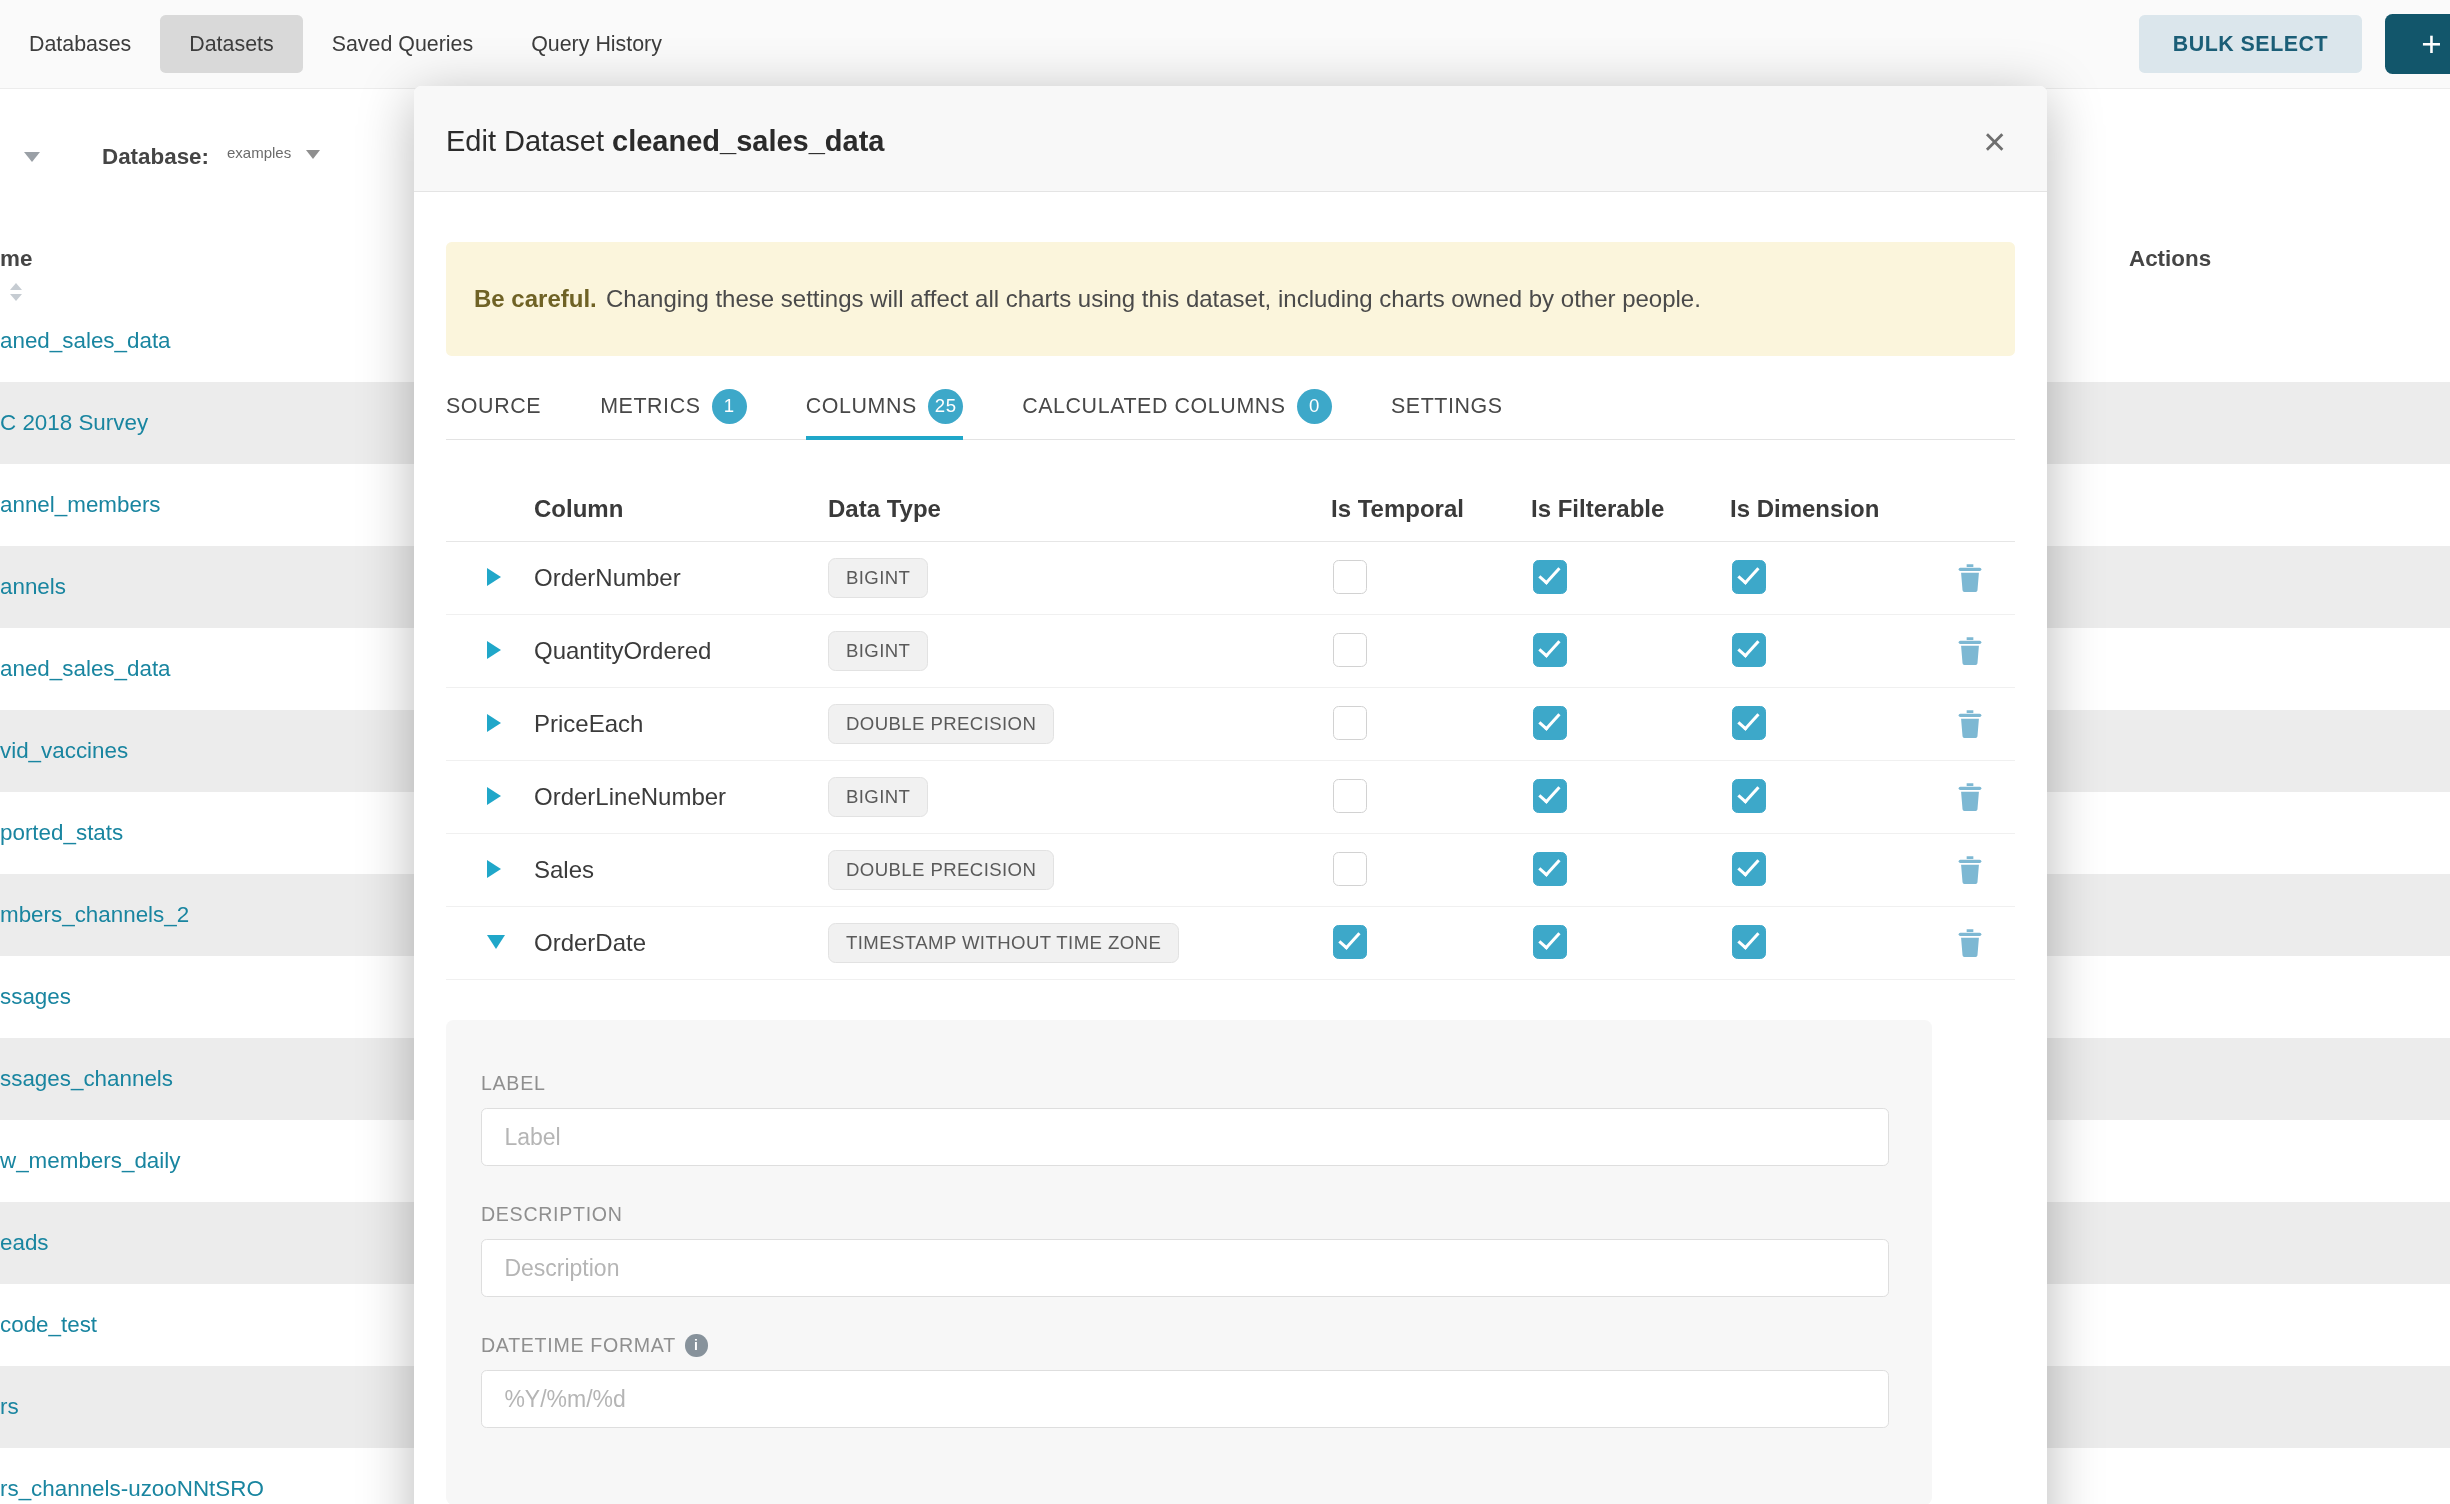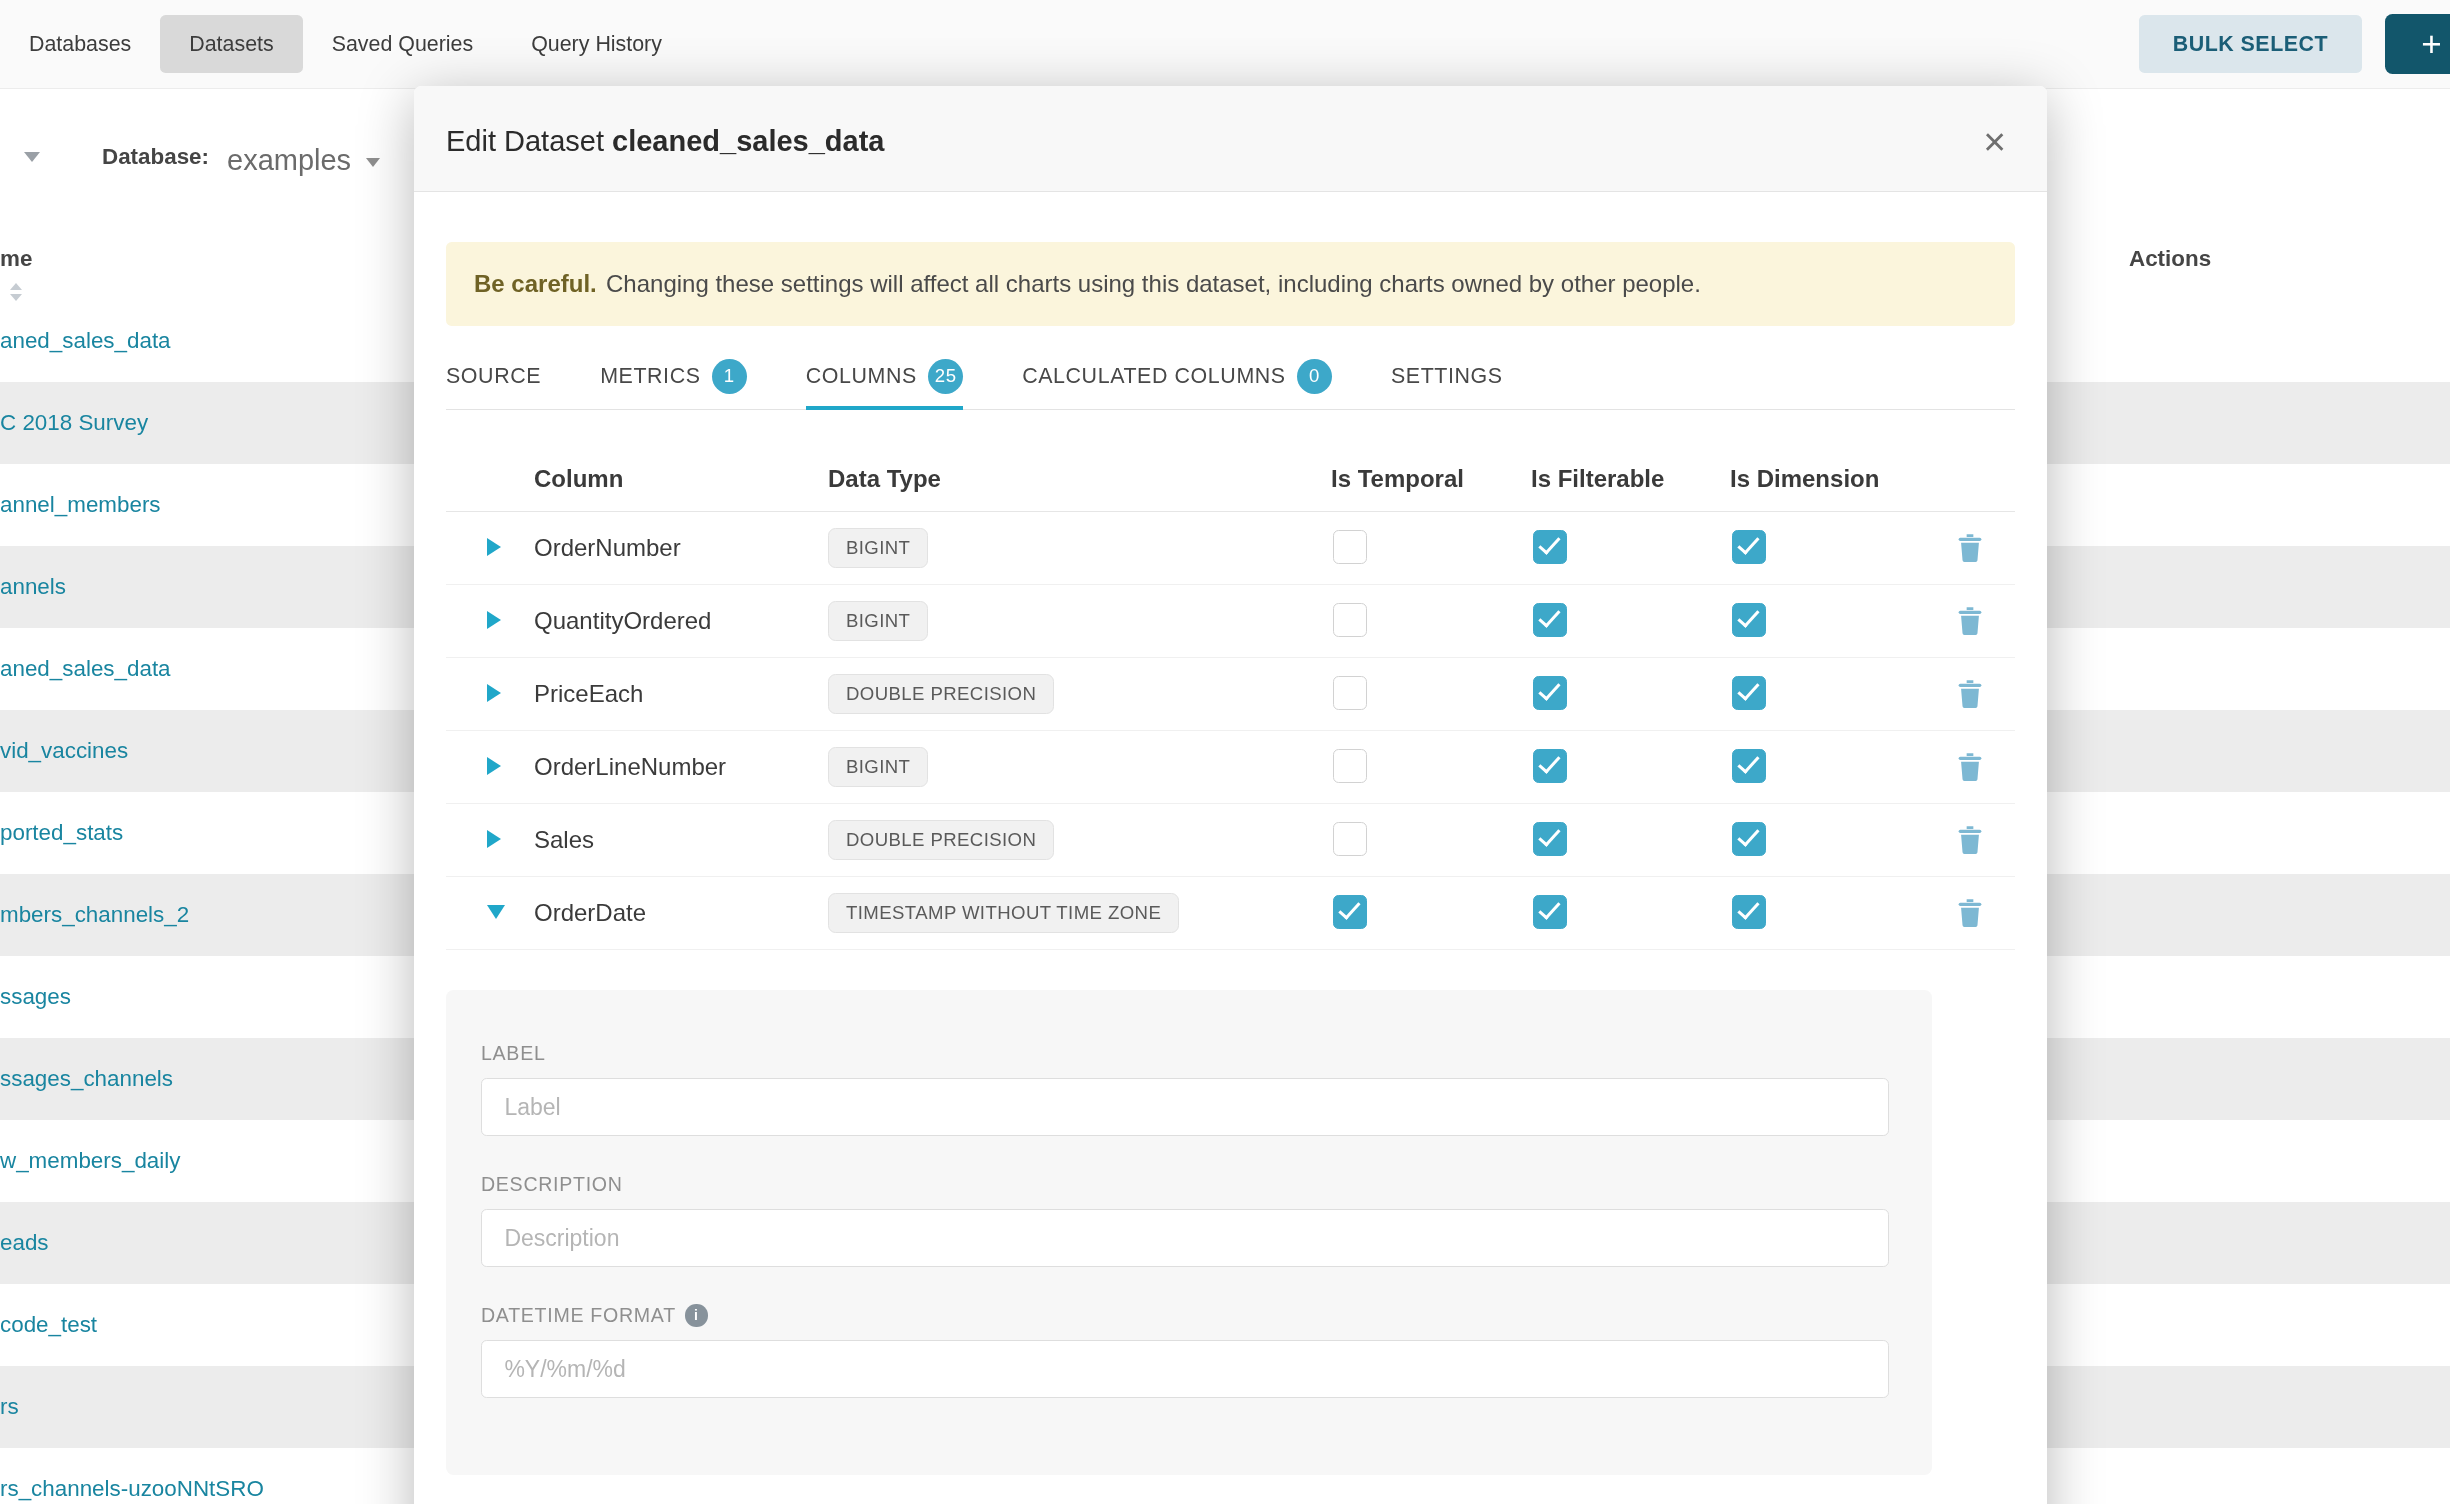--- a/index.html
+++ b/index.html
@@ -18,21 +18,21 @@
                  font-weight:600; border:none; border-radius:5.6px; letter-spacing:0.5px;
                  font-family:inherit; cursor:pointer; }
   .add-btn { height:60px; width:93px; margin-left:23px; margin-right:-28px; background:#12566b;
              color:#fff; font-size:35px; border:none; border-radius:7.5px; font-family:inherit; cursor:pointer; }
 
   
   .tb-caret { position:absolute; left:24px; top:152px; width:0; height:0;
               border-left:8.4px solid transparent; border-right:8.4px solid transparent;
               border-top:10.3px solid #9aa0a6; }
   .db-label { position:absolute; left:102px; top:144px; font-size:22.4px; font-weight:700; color:#454545; }
-  .db-select { position:absolute; left:227px; top:144px; font-size:29px; color:#6b6b6b;
+  .db-select { position:absolute; left:227px; top:144px; font-size:15px; color:#6b6b6b;
                display:flex; align-items:center; gap:15px; cursor:pointer; }
   .sm-caret { width:0; height:0; border-left:7.5px solid transparent; border-right:7.5px solid transparent;
               border-top:9.3px solid #8f8f8f; margin-top:3.7px; }
 
   
   .name-h { position:absolute; left:0; top:246px; font-size:22.4px; font-weight:700; color:#454545;
             display:flex; align-items:center; gap:11.2px;flex-direction:column; }
   .sort-icon { display:inline-flex; flex-direction:column; gap:3.7px; }
   .sort-icon .up { width:0; height:0; border-left:6.5px solid transparent; border-right:6.5px solid transparent;
                    border-bottom:7.5px solid #c6ccd2; }
@@ -48,21 +48,21 @@
   .modal { position:absolute; left:414px; top:86px; width:1633px; height:1529px; background:#fff;
            border-radius:7.5px; box-shadow:0 11.2px 56px rgba(0,0,0,.28); z-index:5; }
   .modal-header { height:106px; background:#f8f8f8; border-bottom:0.9px solid #e4e4e4;
                   border-radius:7.5px 7.5px 0 0; display:flex; align-items:center; padding:6px 41px 0 32px; }
   .modal-title { font-size:29px; color:#2b2b2b; }
   .modal-title b { font-weight:700; }
   .modal-close { margin-left:auto; background:none; border:none; font-size:39px; color:#6f6f6f;
                  font-weight:300; line-height:1; cursor:pointer; font-family:inherit; }
   .modal-body { padding:0 32px; }
 
-  .alert { margin-top:50px; height:84px; background:#fbf5dc; border-radius:5.6px; display:flex;
+  .alert { margin-top:50px; height:114px; background:#fbf5dc; border-radius:5.6px; display:flex;
            align-items:center; padding:0 28px; font-size:24px; color:#4a4a4a; }
   .alert-bold { font-weight:700; color:#6f6225; margin-right:9.3px; white-space:nowrap; }
 
   .tabs { margin-top:17px; display:flex; gap:59px; border-bottom:0.9px solid #e3e3e3; height:67px;
           align-items:center; }
   .tab { position:relative; height:100%; display:flex; align-items:center; gap:11.2px; font-size:21.4px;
          letter-spacing:0.6px; color:#484848; cursor:pointer; white-space:nowrap; }
   .tab.active::after { content:""; position:absolute; left:0; right:0; bottom:-0.9px; height:3.7px;
                        background:#20a7c9; }
   .badge { min-width:35px; height:35px; border-radius:17.7px; background:#3da8c9; color:#fff;

